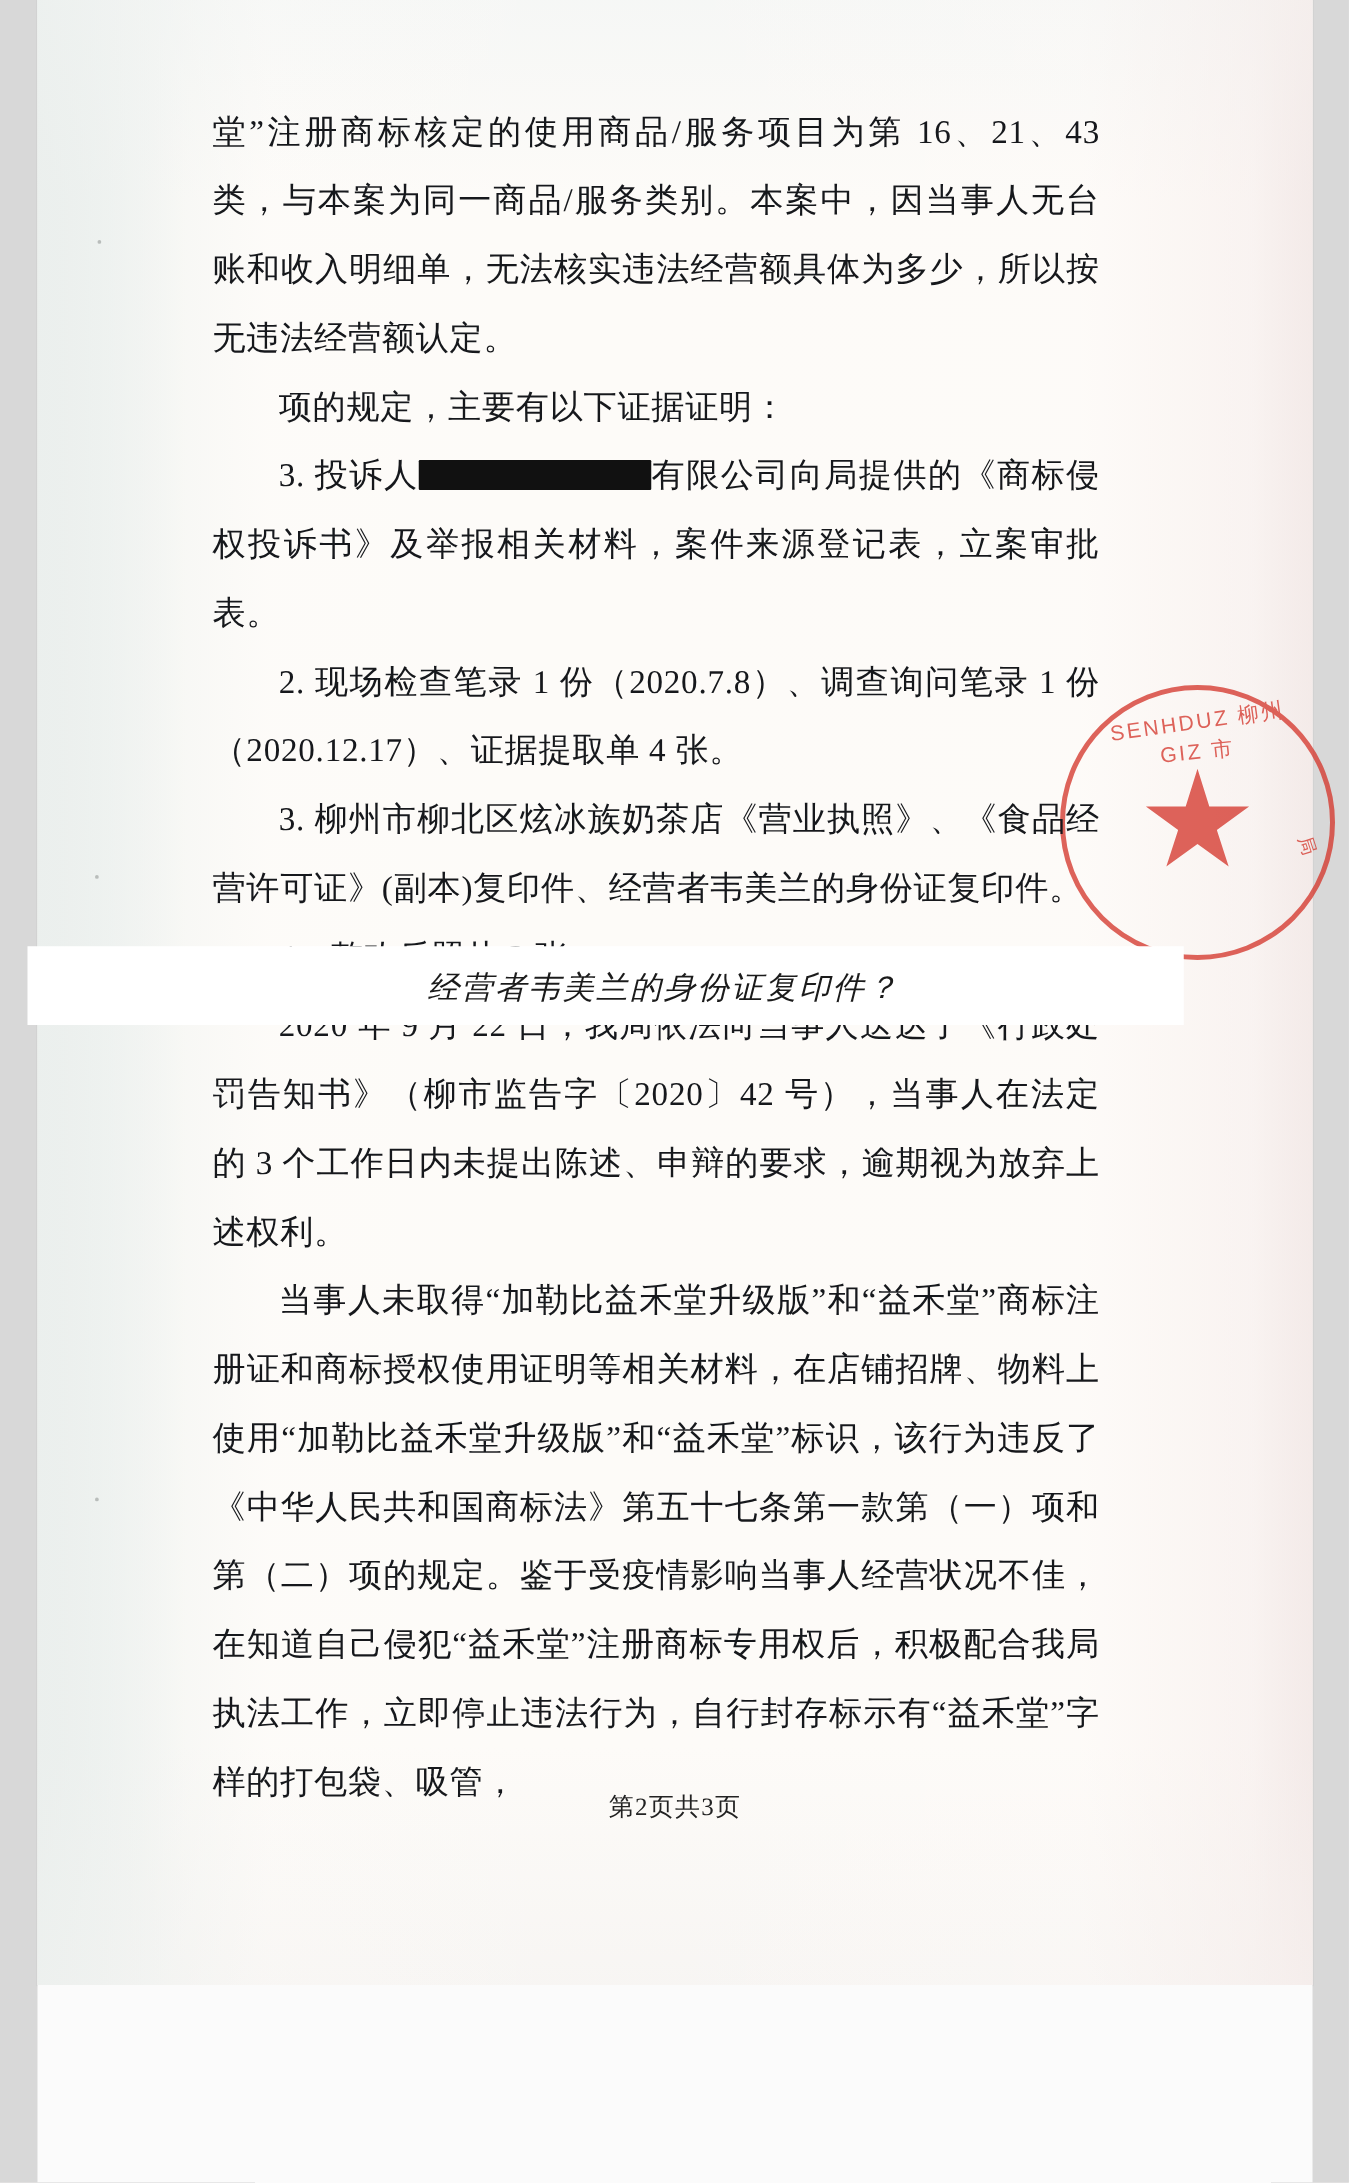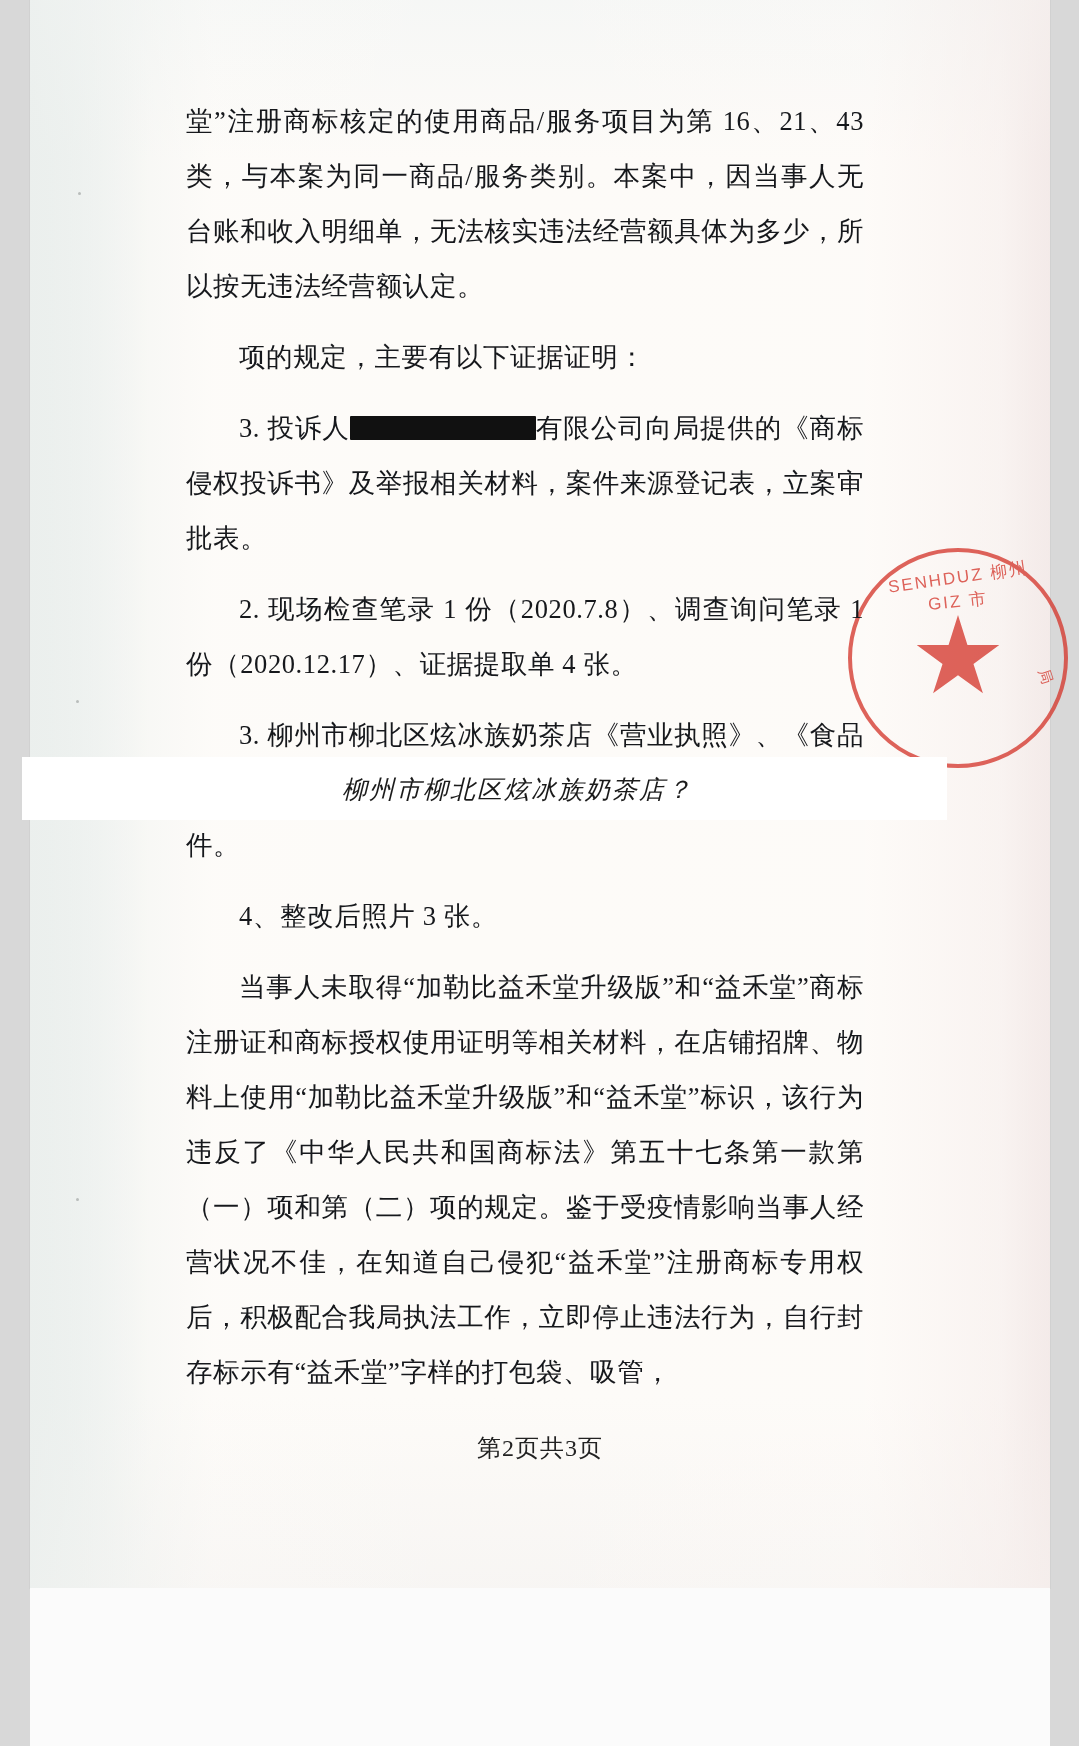--- a/index.html
+++ b/index.html
@@ -64,21 +64,21 @@
     left: 140px;
     top: 78px;
     width: 710px;
     font-size: 26.5px;
     line-height: 55px;
     color: #16181c;
     letter-spacing: 0.6px;
     text-align: justify;
   }
   .doc-body p {
-    margin: 16px;
+    margin: 0;
   }
   .indent {
     text-indent: 2em;
   }
   .redacted {
     display: inline-block;
     width: 186px;
     height: 24px;
     background: #111;
     vertical-align: -3px;
@@ -162,21 +162,21 @@
     white-space: nowrap;
   }
 
   
   .page-footer {
     position: absolute;
     left: 0;
     top: 1432px;
     width: 1020px;
     text-align: center;
-    font-size: 24px;
+    font-size: 20px;
     color: #222;
     letter-spacing: 1px;
   }
 
   
   .speck {
     position: absolute;
     width: 3px;
     height: 3px;
     border-radius: 50%;
@@ -202,27 +202,28 @@
     </div>
   </div>
 
   <div class="doc-body">
     <p>堂”注册商标核定的使用商品/服务项目为第 16、21、43 类，与本案为同一商品/服务类别。本案中，因当事人无台账和收入明细单，无法核实违法经营额具体为多少，所以按无违法经营额认定。</p>
     <p class="indent">项的规定，主要有以下证据证明：</p>
     <p class="indent"><span>3. 投诉人</span><span class="redacted"></span><span>有限公司向局提供的《商标侵权投诉书》及举报相关材料，案件来源登记表，立案审批表。</span></p>
     <p class="indent">2. 现场检查笔录 1 份（2020.7.8）、调查询问笔录 1 份（2020.12.17）、证据提取单 4 张。</p>
     <p class="indent">3. 柳州市柳北区炫冰族奶茶店《营业执照》、《食品经营许可证》(副本)复印件、经营者韦美兰的身份证复印件。</p>
     <p class="indent">4、整改后照片 3 张。</p>
+    <p class="indent">2020 年 9 月 22 日，我局依法向当事人送达了《行政处罚告知书》（柳市监告字〔2020〕42 号），当事人在法定的 3 个工作日内未提出陈述、申辩的要求，逾期视为放弃上述权利。</p>
     <p class="indent">当事人未取得“加勒比益禾堂升级版”和“益禾堂”商标注册证和商标授权使用证明等相关材料，在店铺招牌、物料上使用“加勒比益禾堂升级版”和“益禾堂”标识，该行为违反了《中华人民共和国商标法》第五十七条第一款第（一）项和第（二）项的规定。鉴于受疫情影响当事人经营状况不佳，在知道自己侵犯“益禾堂”注册商标专用权后，积极配合我局执法工作，立即停止违法行为，自行封存标示有“益禾堂”字样的打包袋、吸管，</p>
   </div>
 
   <div class="page-footer">第2页共3页</div>
 
   <div class="speck" style="left:48px; top:192px;"></div>
   <div class="speck" style="left:46px; top:700px;"></div>
   <div class="speck" style="left:46px; top:1198px;"></div>
 </div>
 
 <div class="bottom-band"></div>
 
 <div class="overlay-banner">
-  <div class="q-text">柳州市柳北区炫冰族奶茶店？</div>
+  <div class="q-text">经营者韦美兰的身份证复印件？</div>
 </div>
 
 </body></html>

